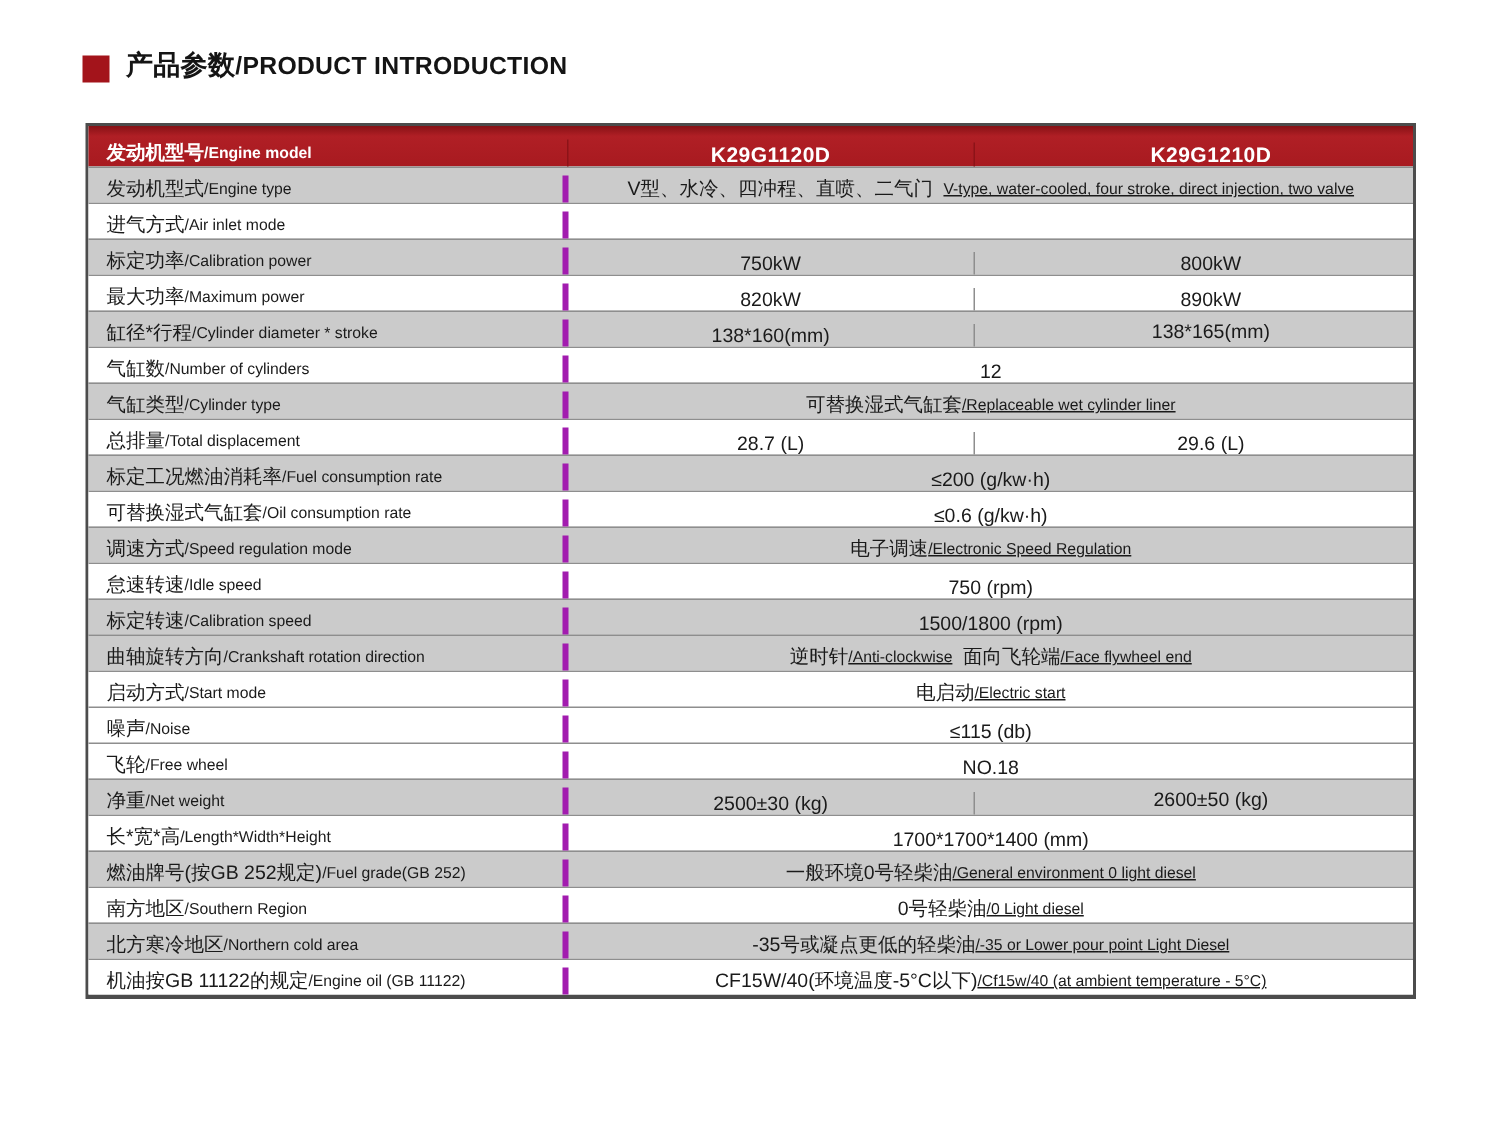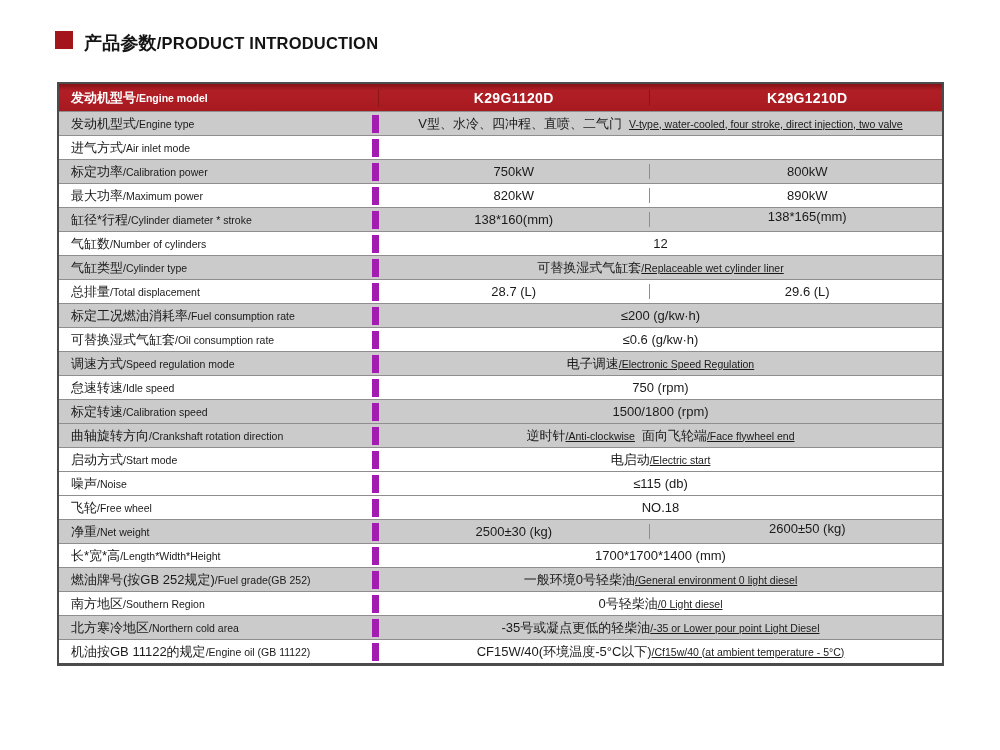--- a/index.html
+++ b/index.html
@@ -1,43 +1,43 @@
 <!DOCTYPE html>
 <html><head>
 <meta charset="utf-8">
 <style>
   * { margin:0; padding:0; box-sizing:border-box; }
   body { width:1000px; height:750px; background:#ffffff;
          font-family:"Liberation Sans","DejaVu Sans",sans-serif; color:#1a1a1a; }
   .page { position:relative; width:1000px; height:750px; background:#fff; overflow:hidden; }
 
   
-  .title-row { position:absolute; left:55px; top:31px; display:flex; align-items:flex-start; gap:11px; }
+  .title-row { position:absolute; left:55px; top:31px; display:flex; align-items:flex-end; gap:11px; }
   .title-square { width:18px; height:18px; background:#a3141b; }
   .title-text { font-size:18px; font-weight:700; letter-spacing:.2px; color:#141414; }
   .title-text .en { font-weight:600; font-size:16.5px; }
 
   
   .spec-table { position:absolute; left:57px; top:82px; width:887px;
                 border:2px solid #4c4c4c; border-bottom-width:3px; background:#fff; }
-  .t-row { display:flex; height:24px; align-items:center; }
+  .t-row { display:flex; height:24px; align-items:flex-end; }
   .t-row + .t-row { border-top:1px solid #8e8e8e; }
   .t-row.gray { background:#cbcbcb; }
   .t-row.white { background:#ffffff; }
 
   .t-header { height:27px; background:linear-gradient(180deg,#871116 0%,#b01f25 25%,#a81a20 100%);
               color:#ffffff; }
   .t-header .c-label { border-right:1px solid #8c1318; }
   .t-header .c-val + .c-val { border-left:1px solid #8c1318; }
   .t-header .zh { font-size:14px; font-weight:700; }
   .t-header .en { font-size:11px; font-weight:600; }
   .t-header .model { font-size:14px; font-weight:700; letter-spacing:.3px; }
 
   .c-label { width:320px; flex:0 0 320px; display:flex; align-items:center;
-             padding-left:12px; border-right:7px solid #a21caf; white-space:nowrap; overflow:hidden; }
+             padding-left:12px; border-right:4px solid #a21caf; white-space:nowrap; overflow:hidden; }
   .c-label .zh { font-size:13px; }
   .c-label .en { font-size:10.5px; }
   .c-val { flex:1 1 0; display:flex; align-items:center; justify-content:center;
            white-space:nowrap; overflow:hidden; }
   .c-val + .c-val { border-left:1px solid #8e8e8e;padding-left:23px; }
   .c-val .main { font-size:13px; }
   .c-val .sub { font-size:10.5px;text-decoration:underline; }
   .gap { margin-left:7px; }
   .raised { transform:translateY(-3px); }
 </style>

